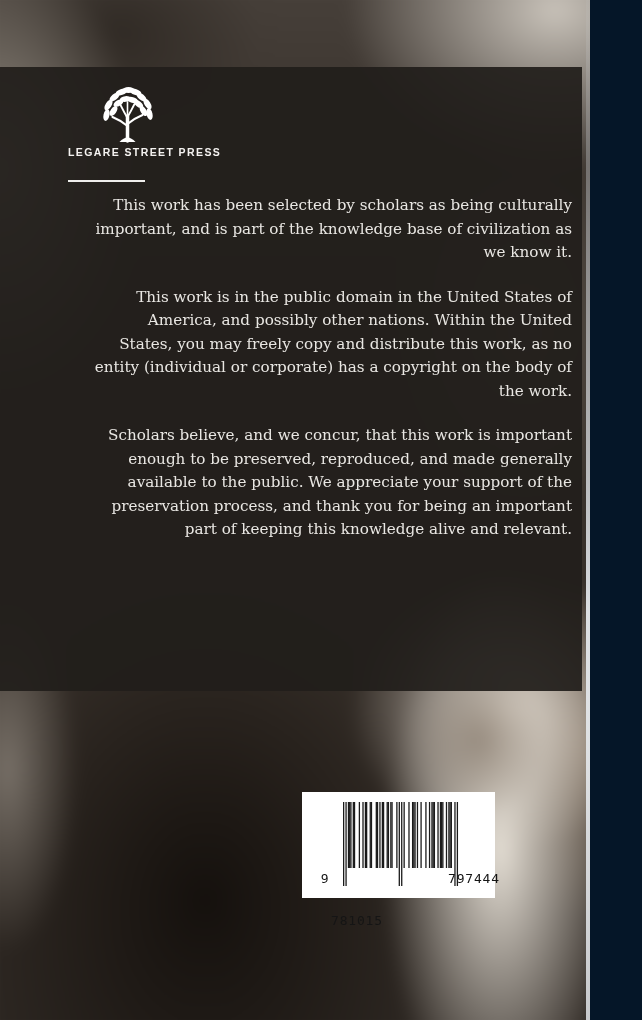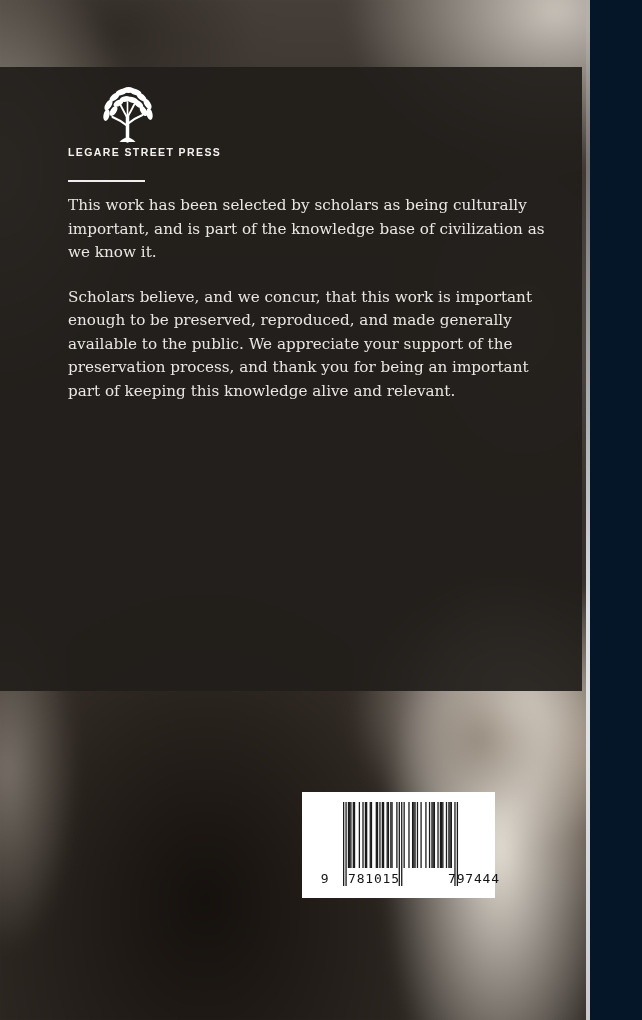--- a/index.html
+++ b/index.html
@@ -40,31 +40,31 @@
   .pubname{
     position:absolute;left:68px;top:79px;
     color:#f4f2f0;font-size:10.5px;font-weight:bold;letter-spacing:1.4px;
   }
   .rule{position:absolute;left:68px;top:113px;width:77px;height:2px;background:#efeeec;}
   .bodytext{
     position:absolute;left:68px;top:127px;right:10px;
     color:#e9e7e3;font-family:"DejaVu Serif","Liberation Serif",serif;
     font-size:15.2px;line-height:23.5px;
   }
-  .bodytext p{margin:0 0 21px 0;white-space:pre;}
+  .bodytext p{margin:0 0 21px 0;white-space:pre;text-align:right;}
   
   .barcode{position:absolute;left:302px;top:792px;width:193px;height:106px;background:#ffffff;}
   .barcode svg{position:absolute;left:0;top:0;}
   .bc-digit{
     position:absolute;top:78px;height:17px;
     font-family:"DejaVu Sans Mono","Liberation Mono",monospace;
     font-size:13px;letter-spacing:0.8px;color:#151515;text-align:center;line-height:17px;
   }
   .d9{left:12px;width:22px;}
-  .dg1{left:46px;width:52px;}
+  .dg1{left:29px;width:52px;margin-top:42px;}
   .dg2{left:102px;width:50px;padding-left:44px;}
 </style>
 </head>
 <body>
 
 <div class="cover">
 
   <div class="photo"></div>
   <div class="edge-line"></div>
   <div class="spine"></div>
@@ -100,20 +100,25 @@
       </g>
     </svg>
 
     <div class="pubname">LEGARE STREET PRESS</div>
     <div class="rule"></div>
 
     <div class="bodytext">
       <p>This work has been selected by scholars as being culturally
 important, and is part of the knowledge base of civilization as
 we know it.</p>
+      <p>This work is in the public domain in the United States of
+America, and possibly other nations. Within the United
+States, you may freely copy and distribute this work, as no
+entity (individual or corporate) has a copyright on the body of
+the work.</p>
       <p>Scholars believe, and we concur, that this work is important
 enough to be preserved, reproduced, and made generally
 available to the public. We appreciate your support of the
 preservation process, and thank you for being an important
 part of keeping this knowledge alive and relevant.</p>
     </div>
   </div>
 
   <div class="barcode">
     <svg id="bars" width="193" height="106" viewBox="0 0 193 106">

